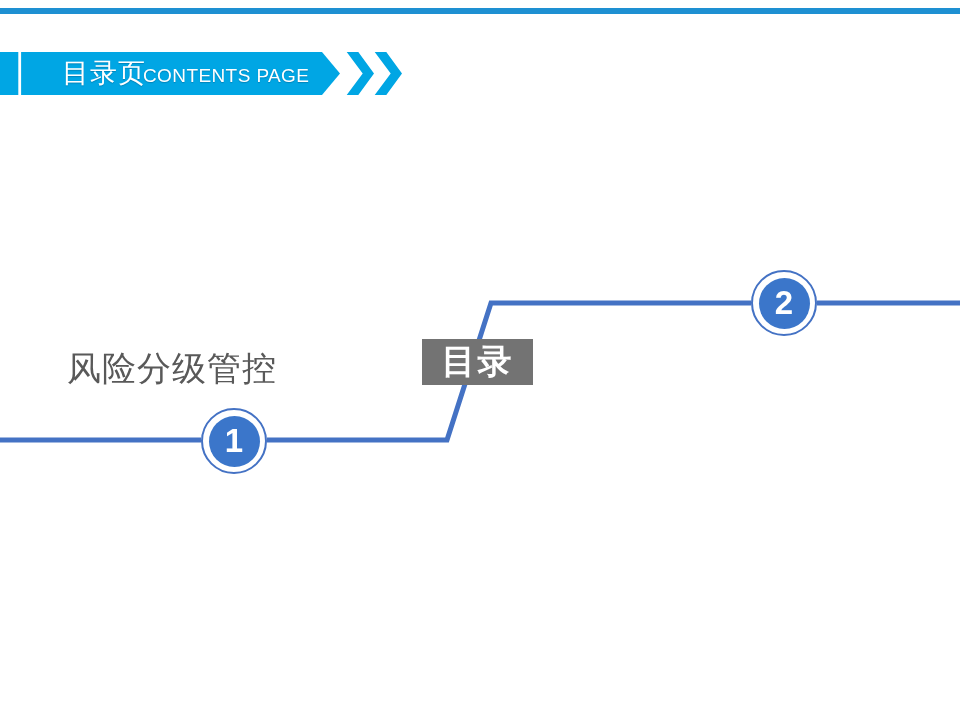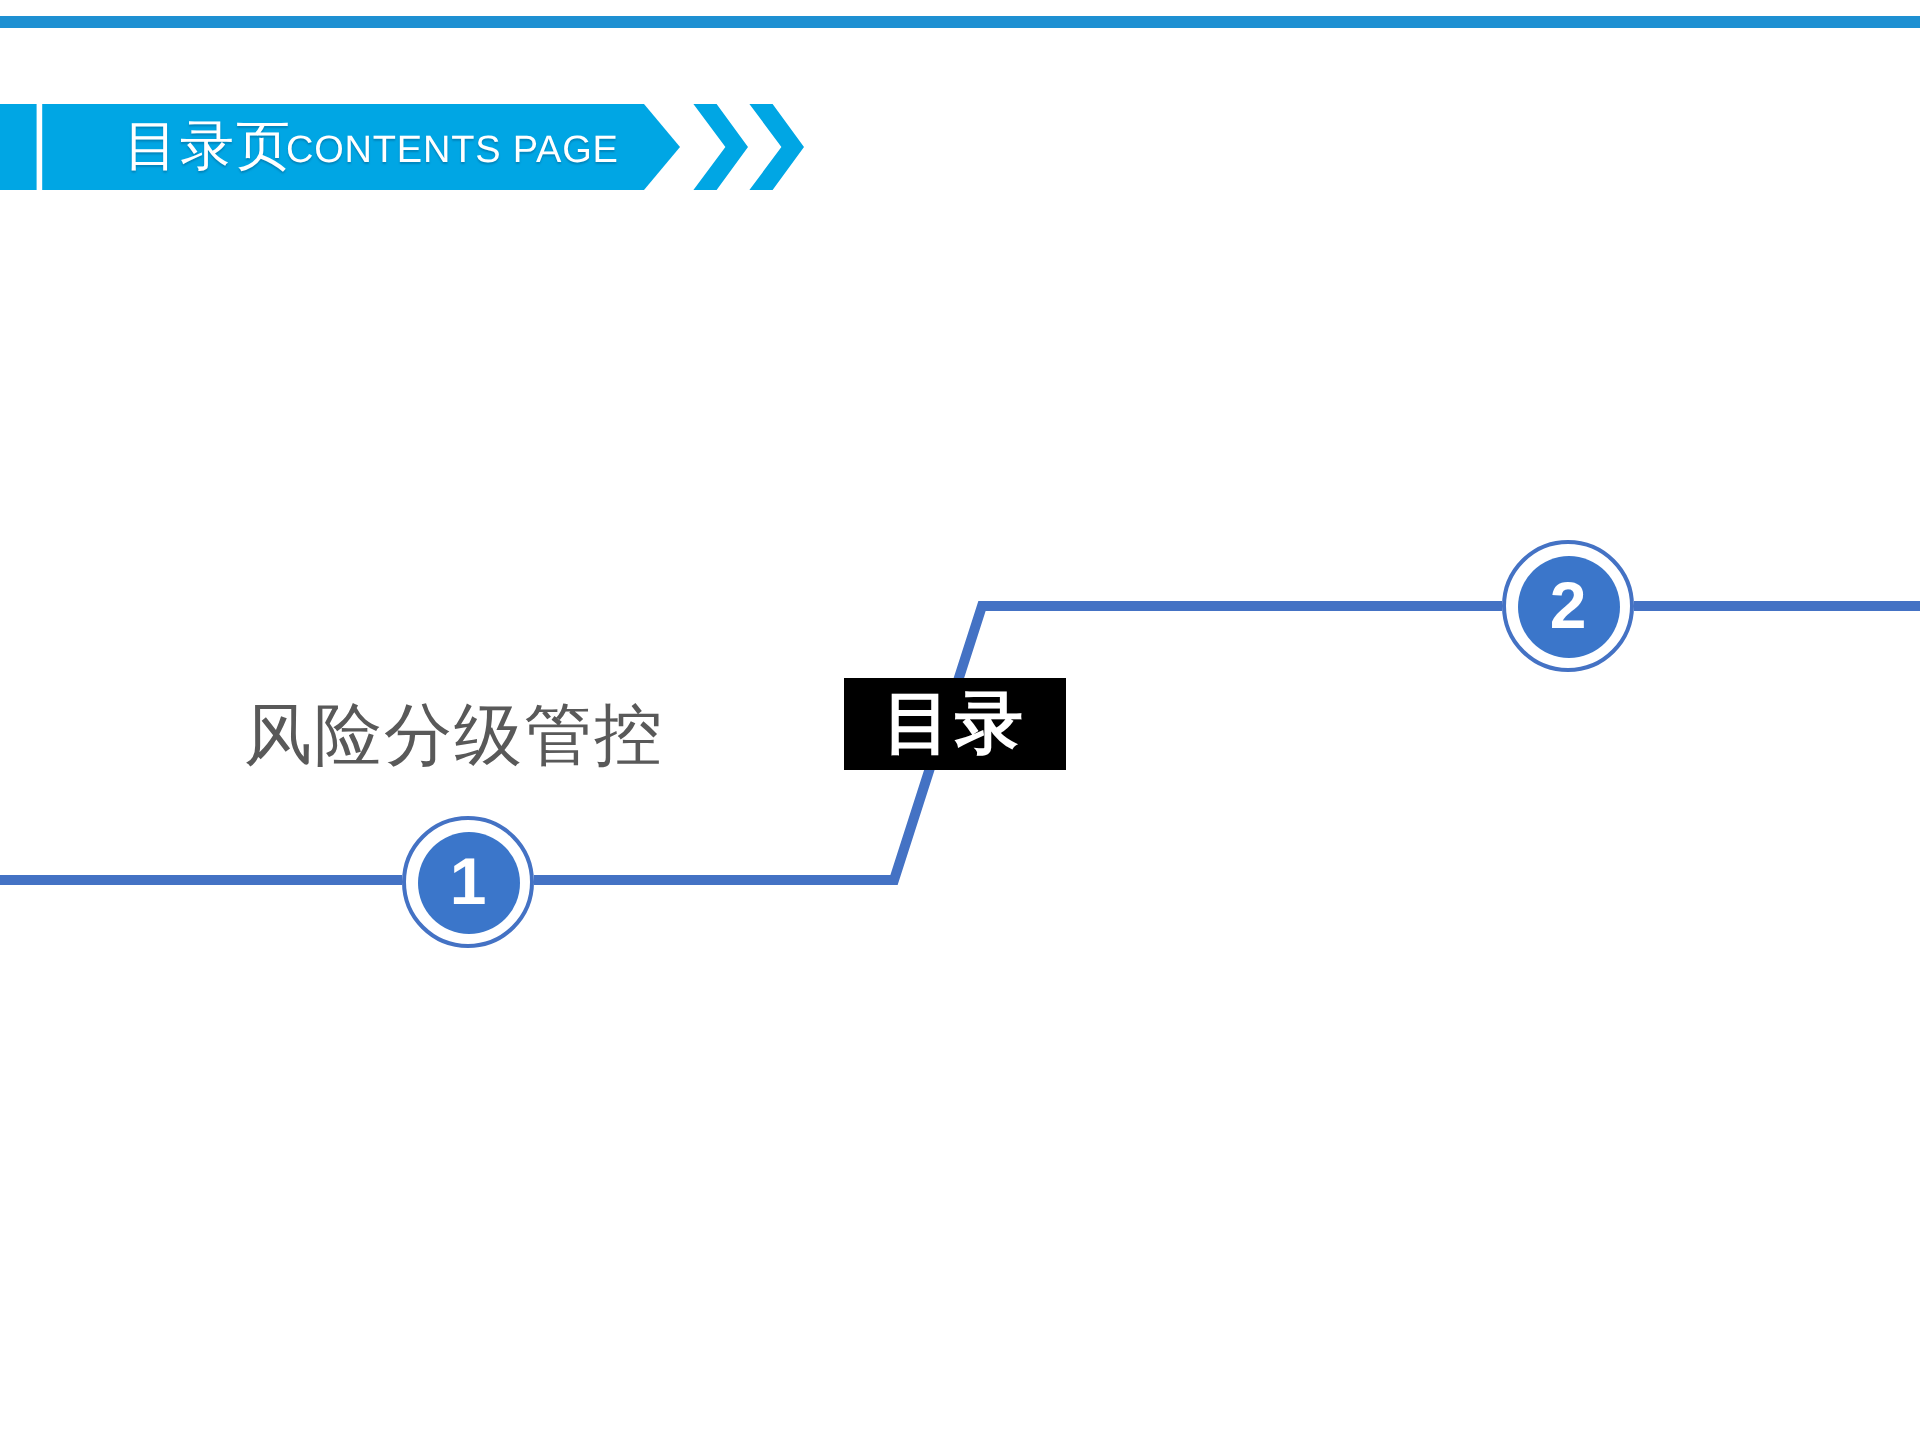--- a/index.html
+++ b/index.html
@@ -20,42 +20,42 @@
     letter-spacing:1px; text-shadow:0 1px 1px rgba(0,70,110,0.35);
   }
   .banner-en {
     position:absolute; left:143px; top:68px; z-index:2;
     color:#ffffff; font-size:19px; line-height:16px; font-weight:normal;
     letter-spacing:0.4px; text-shadow:0 1px 1px rgba(0,70,110,0.35);
   }
 
   .toc-box {
     position:absolute; left:422px; top:339px; width:111px; height:46px;
-    background:#000000; z-index:3;
+    background:#737373; z-index:3;
     display:flex; align-items:center; justify-content:center;
   }
   .toc-box span {
     color:#fff; font-size:34px; font-weight:bold; letter-spacing:2px;
   }
 
   .node {
     position:absolute; width:66px; height:66px; border-radius:50%;
     background:#ffffff; border:2.5px solid #4472C4; box-sizing:border-box;
     display:flex; align-items:center; justify-content:center; z-index:3;
   }
   .node .num {
     width:51px; height:51px; border-radius:50%; background:#3B76CA;
     color:#fff; font-size:33px; font-weight:bold;
     display:flex; align-items:center; justify-content:center;
   }
   .node-1 { left:201px; top:408px; }
   .node-2 { left:751px; top:270px; }
 
   .section-label {
-    position:absolute; width:320px; text-align:center; z-index:2;
+    position:absolute; width:320px; z-index:2;
     font-family:"Liberation Serif","DejaVu Serif",serif;
     color:#595959; font-size:34px; line-height:38px; letter-spacing:1px;
   }
   .label-1 { left:67px; top:350px; }
   .label-2 { left:617px; top:365px; }
 </style>
 </head>
 <body>
 
 <div class="slide">

